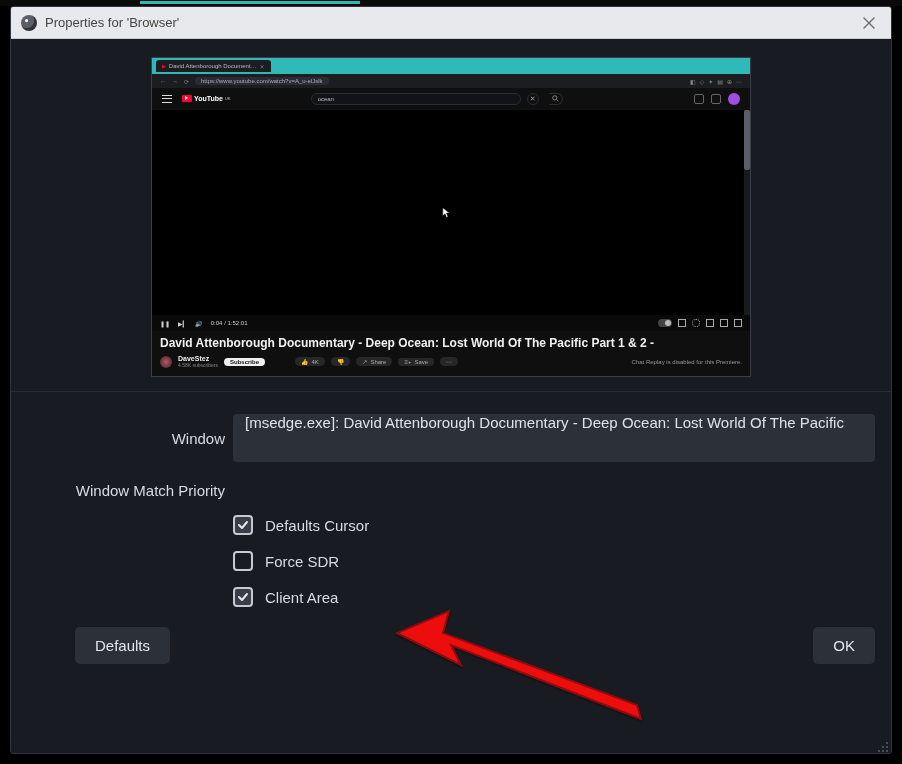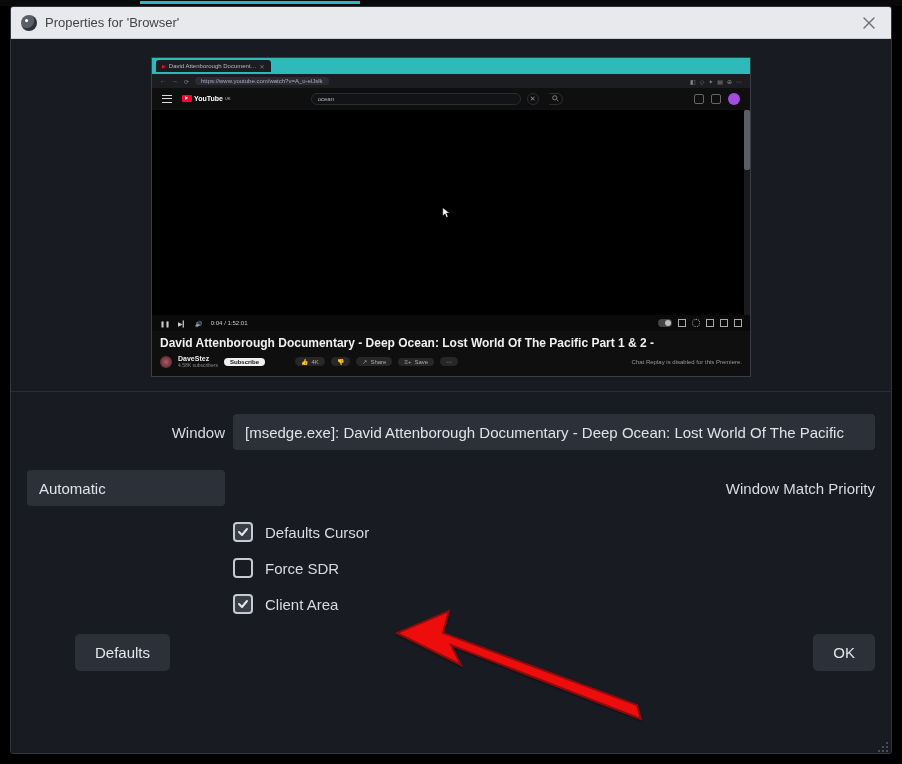--- a/index.html
+++ b/index.html
@@ -136,22 +136,22 @@
     padding: 22px 16px 8px 16px;
     display: grid;
     grid-template-columns: 198px 1fr;
     row-gap: 20px;
     column-gap: 8px;
     align-items: center;
     font-size: 15px;
   }
   .form .lbl { text-align: right; color:#d8dbe1; }
   .select {
-    background:#2c3039; height:36px; border-radius:4px; padding:0 12px;
-    display:flex; align-items:center; color:#dfe2e8; font-size:15px;
+    background:#2c3039; height:48px; border-radius:4px; padding:0 12px;
+    display:flex; color:#dfe2e8; font-size:15px;
     overflow:hidden; white-space:nowrap; cursor:pointer;
   }
   .checks { grid-column: 2 / 3; display:flex; flex-direction:column; gap:16px; margin-top: -4px;}
   .chk { display:flex; align-items:center; gap:12px; cursor:pointer;}
   .chk .box{
     width:20px;height:20px;border:2px solid #c7cad1;border-radius:4px;
     display:flex;align-items:center;justify-content:center;background:transparent;
   }
   .chk .box.checked{background:#3a3e48;}
   .chk .box.checked svg{width:12px;height:12px;}
@@ -301,23 +301,20 @@
         </div>
       </div>
     </div>
 
     <div class="form">
       <div class="lbl">Window</div>
       <div class="select">
           <span>[msedge.exe]: David Attenborough Documentary - Deep Ocean: Lost World Of The Pacific</span>
         </div>
 
-      <div class="select">
-          <span>Automatic</span>
-        </div>
 
       <div class="lbl">Window Match Priority</div>
 
       <div></div>
       <div class="checks">
         <label class="chk">
           <span class="box checked">
               <svg viewBox="0 0 12 12">
                 <path d="M2 6 L5 9 L10 3" stroke="#e6e8ee" stroke-width="2" fill="none" stroke-linecap="round" stroke-linejoin="round"></path>
               </svg>

